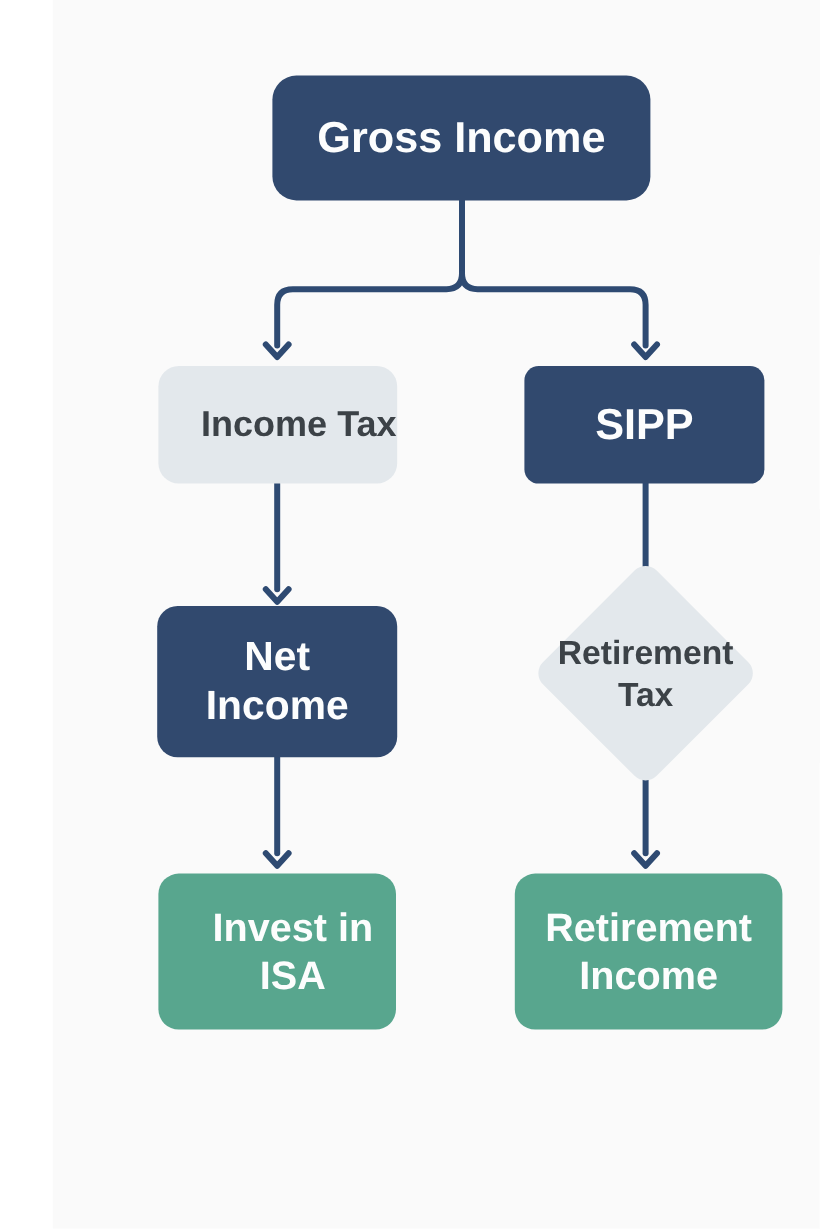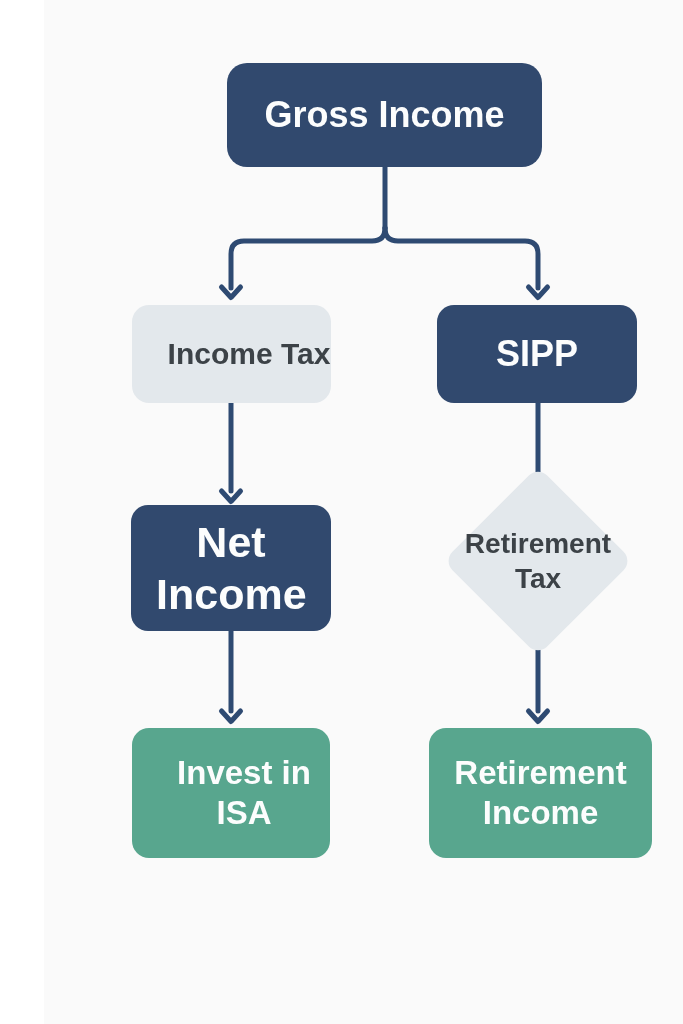--- a/index.html
+++ b/index.html
@@ -31,22 +31,22 @@
     line-height:1.22;
   }
   .rect{border-radius:17px;}
   .dark{background:var(--dark-blue);color:var(--text-light);}
   .light{background:var(--light-gray);color:var(--text-dark);}
   .green{background:var(--green);color:var(--text-light);}
   .label{display:block;}
   
   .n-gross{left:183px;top:63px;width:315px;height:104px;font-size:36px;border-radius:20px;}
   .n-incometax{left:88px;top:305px;width:199px;height:98px;font-size:30px;padding-left:35px;}
-  .n-sipp{left:393px;top:305px;width:200px;height:98px;font-size:36px;}
-  .n-netincome{left:87px;top:505px;width:200px;height:126px;font-size:43px;}
+  .n-sipp{left:393px;top:305px;width:200px;height:98px;font-size:36px;border-radius:12px;}
+  .n-netincome{left:87px;top:505px;width:200px;height:126px;font-size:34px;}
   .n-netincome .label{max-width:150px;}
   .n-isa{left:88px;top:728px;width:198px;height:130px;font-size:33px;justify-content:flex-end;}
   .n-isa .label{max-width:172px;}
   .n-retincome{left:385px;top:728px;width:223px;height:130px;font-size:33px;align-items:center;}
   .n-retincome .label{max-width:200px;}
   
   .diamond-wrap{position:absolute;left:394px;top:461px;width:200px;height:200px;}
   .diamond-shape{
     position:absolute;left:50%;top:50%;
     width:134px;height:134px;

